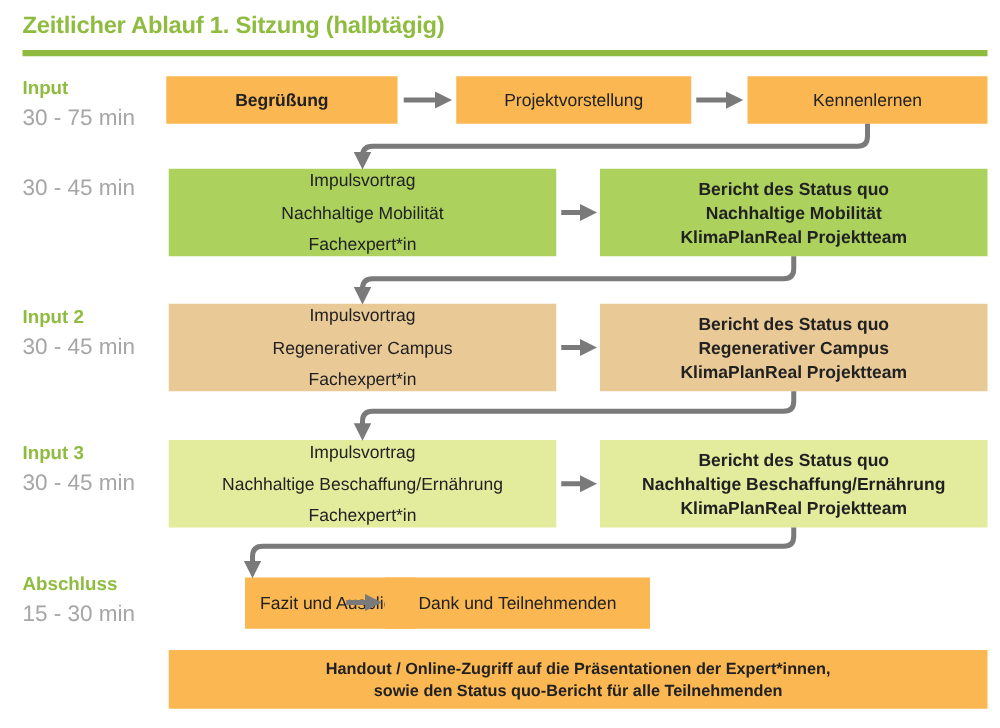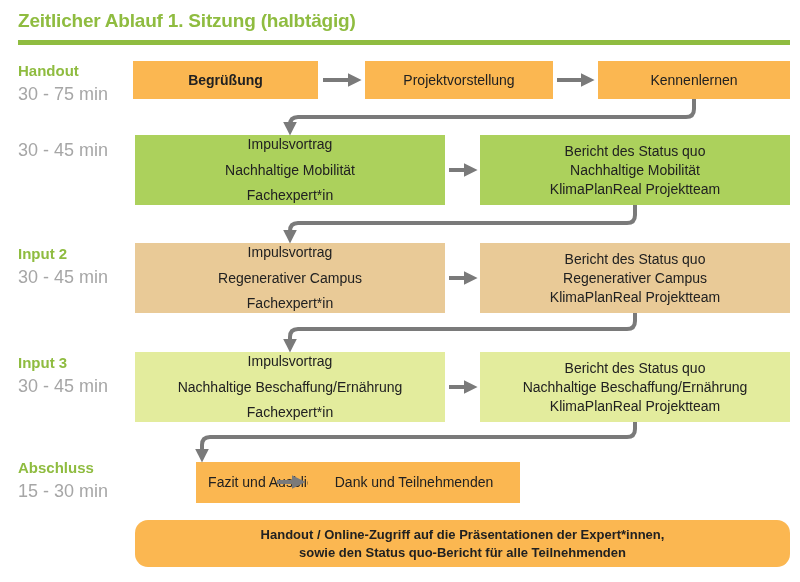--- a/index.html
+++ b/index.html
@@ -21,42 +21,42 @@
   .orange{background:var(--orange);}
   .green{background:var(--row_green);}
   .tan{background:var(--tan);}
   .lgreen{background:var(--light_green);}
 
   
   .r1{top:61px;height:38px;}
   .r1a{left:133px;width:185px;font-weight:bold;} .r1b{left:365px;width:188px;} .r1c{left:598px;width:192px;}
   
   .ri{height:70px;}
-  .rl{left:135px;width:310px;justify-content:space-between;} .rr{left:480px;width:310px;}
+  .rl{left:135px;width:310px;justify-content:space-between;} .rr{left:480px;width:310px;font-weight:bold;}
   .r2{top:135px;} .r3{top:243px;} .r4{top:352px;}
   
   .r5{top:462px;height:41px;}
   .r5a{left:148px;width:137px;margin-left:48px;} .r5b{left:308px;width:212px;}
   
   .footer{left:135px;top:520px;width:655px;height:47px;font-weight:bold;
-          font-size:13px;line-height:18px;border-radius:13px;}
+          font-size:13px;line-height:18px;}
 
   svg.overlay{position:absolute;left:0;top:0;pointer-events:none;}
   .conn{stroke:var(--arrow);stroke-width:4;fill:none;stroke-linejoin:round;}
 </style>
 </head>
 <body>
 
 <div id="stage">
 
   <div class="title">Zeitlicher Ablauf 1. Sitzung (halbtägig)</div>
   <div class="rule"></div>
 
   <div class="phase p0">
-    <div class="lbl">Handout</div>
+    <div class="lbl">Input</div>
     <div class="dur">30 - 75 min</div>
   </div>
   <div class="phase p1">
     <div class="dur">30 - 45 min</div>
   </div>
   <div class="phase p2">
     <div class="lbl">Input 2</div>
     <div class="dur">30 - 45 min</div>
   </div>
   <div class="phase p3">

